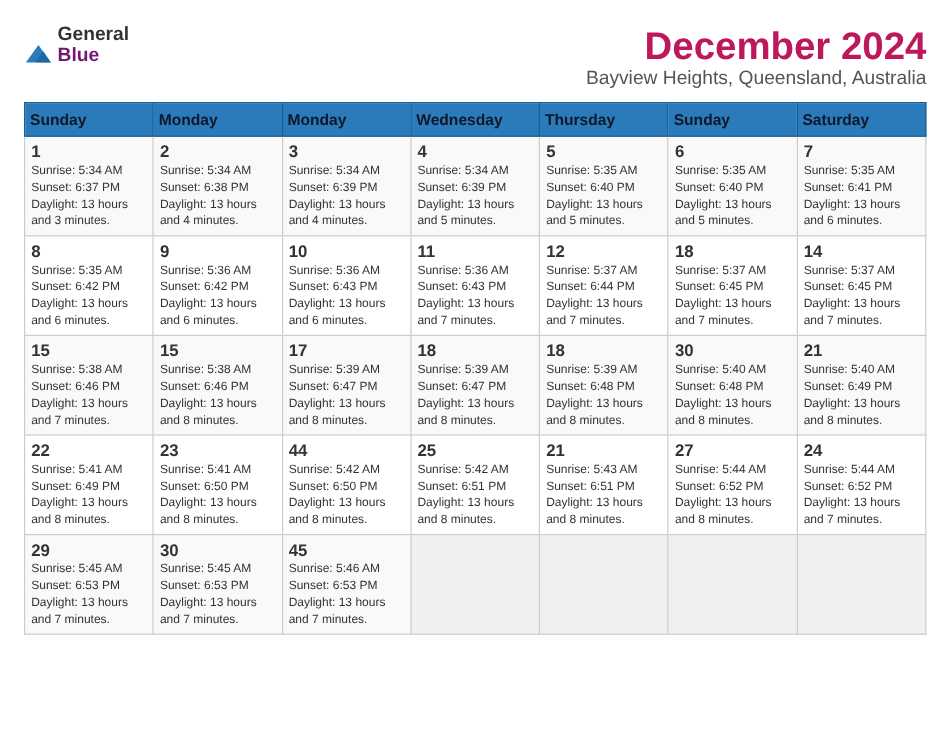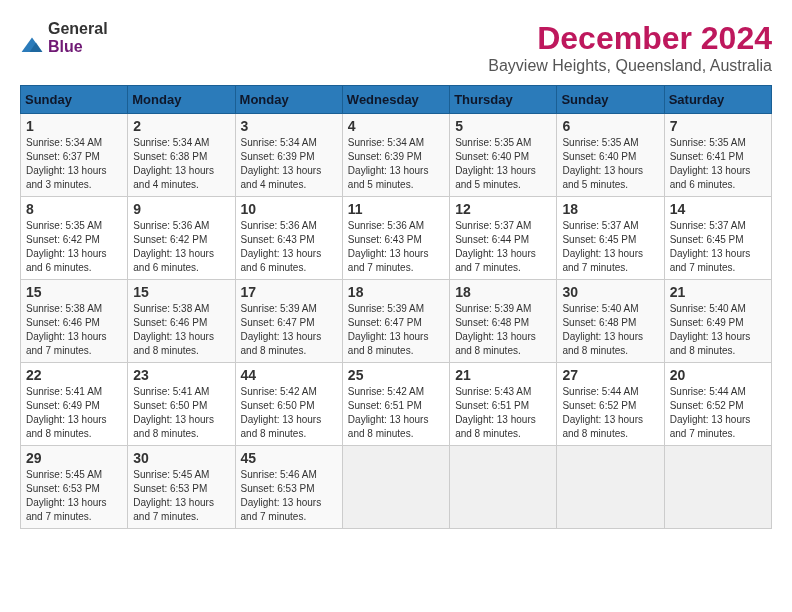--- a/index.html
+++ b/index.html
@@ -233,21 +233,21 @@
       </td>
         <td>
         <span class="day-number">21</span>
         <span class="day-detail">Sunrise: 5:43 AM<br>Sunset: 6:51 PM<br>Daylight: 13 hours and 8 minutes.</span>
       </td>
         <td>
         <span class="day-number">27</span>
         <span class="day-detail">Sunrise: 5:44 AM<br>Sunset: 6:52 PM<br>Daylight: 13 hours and 8 minutes.</span>
       </td>
         <td>
-        <span class="day-number">20</span>
+        <span class="day-number">24</span>
         <span class="day-detail">Sunrise: 5:44 AM<br>Sunset: 6:52 PM<br>Daylight: 13 hours and 7 minutes.</span>
       </td>
       </tr>
       <tr>
         <td>
         <span class="day-number">29</span>
         <span class="day-detail">Sunrise: 5:45 AM<br>Sunset: 6:53 PM<br>Daylight: 13 hours and 7 minutes.</span>
       </td>
         <td>
         <span class="day-number">30</span>

